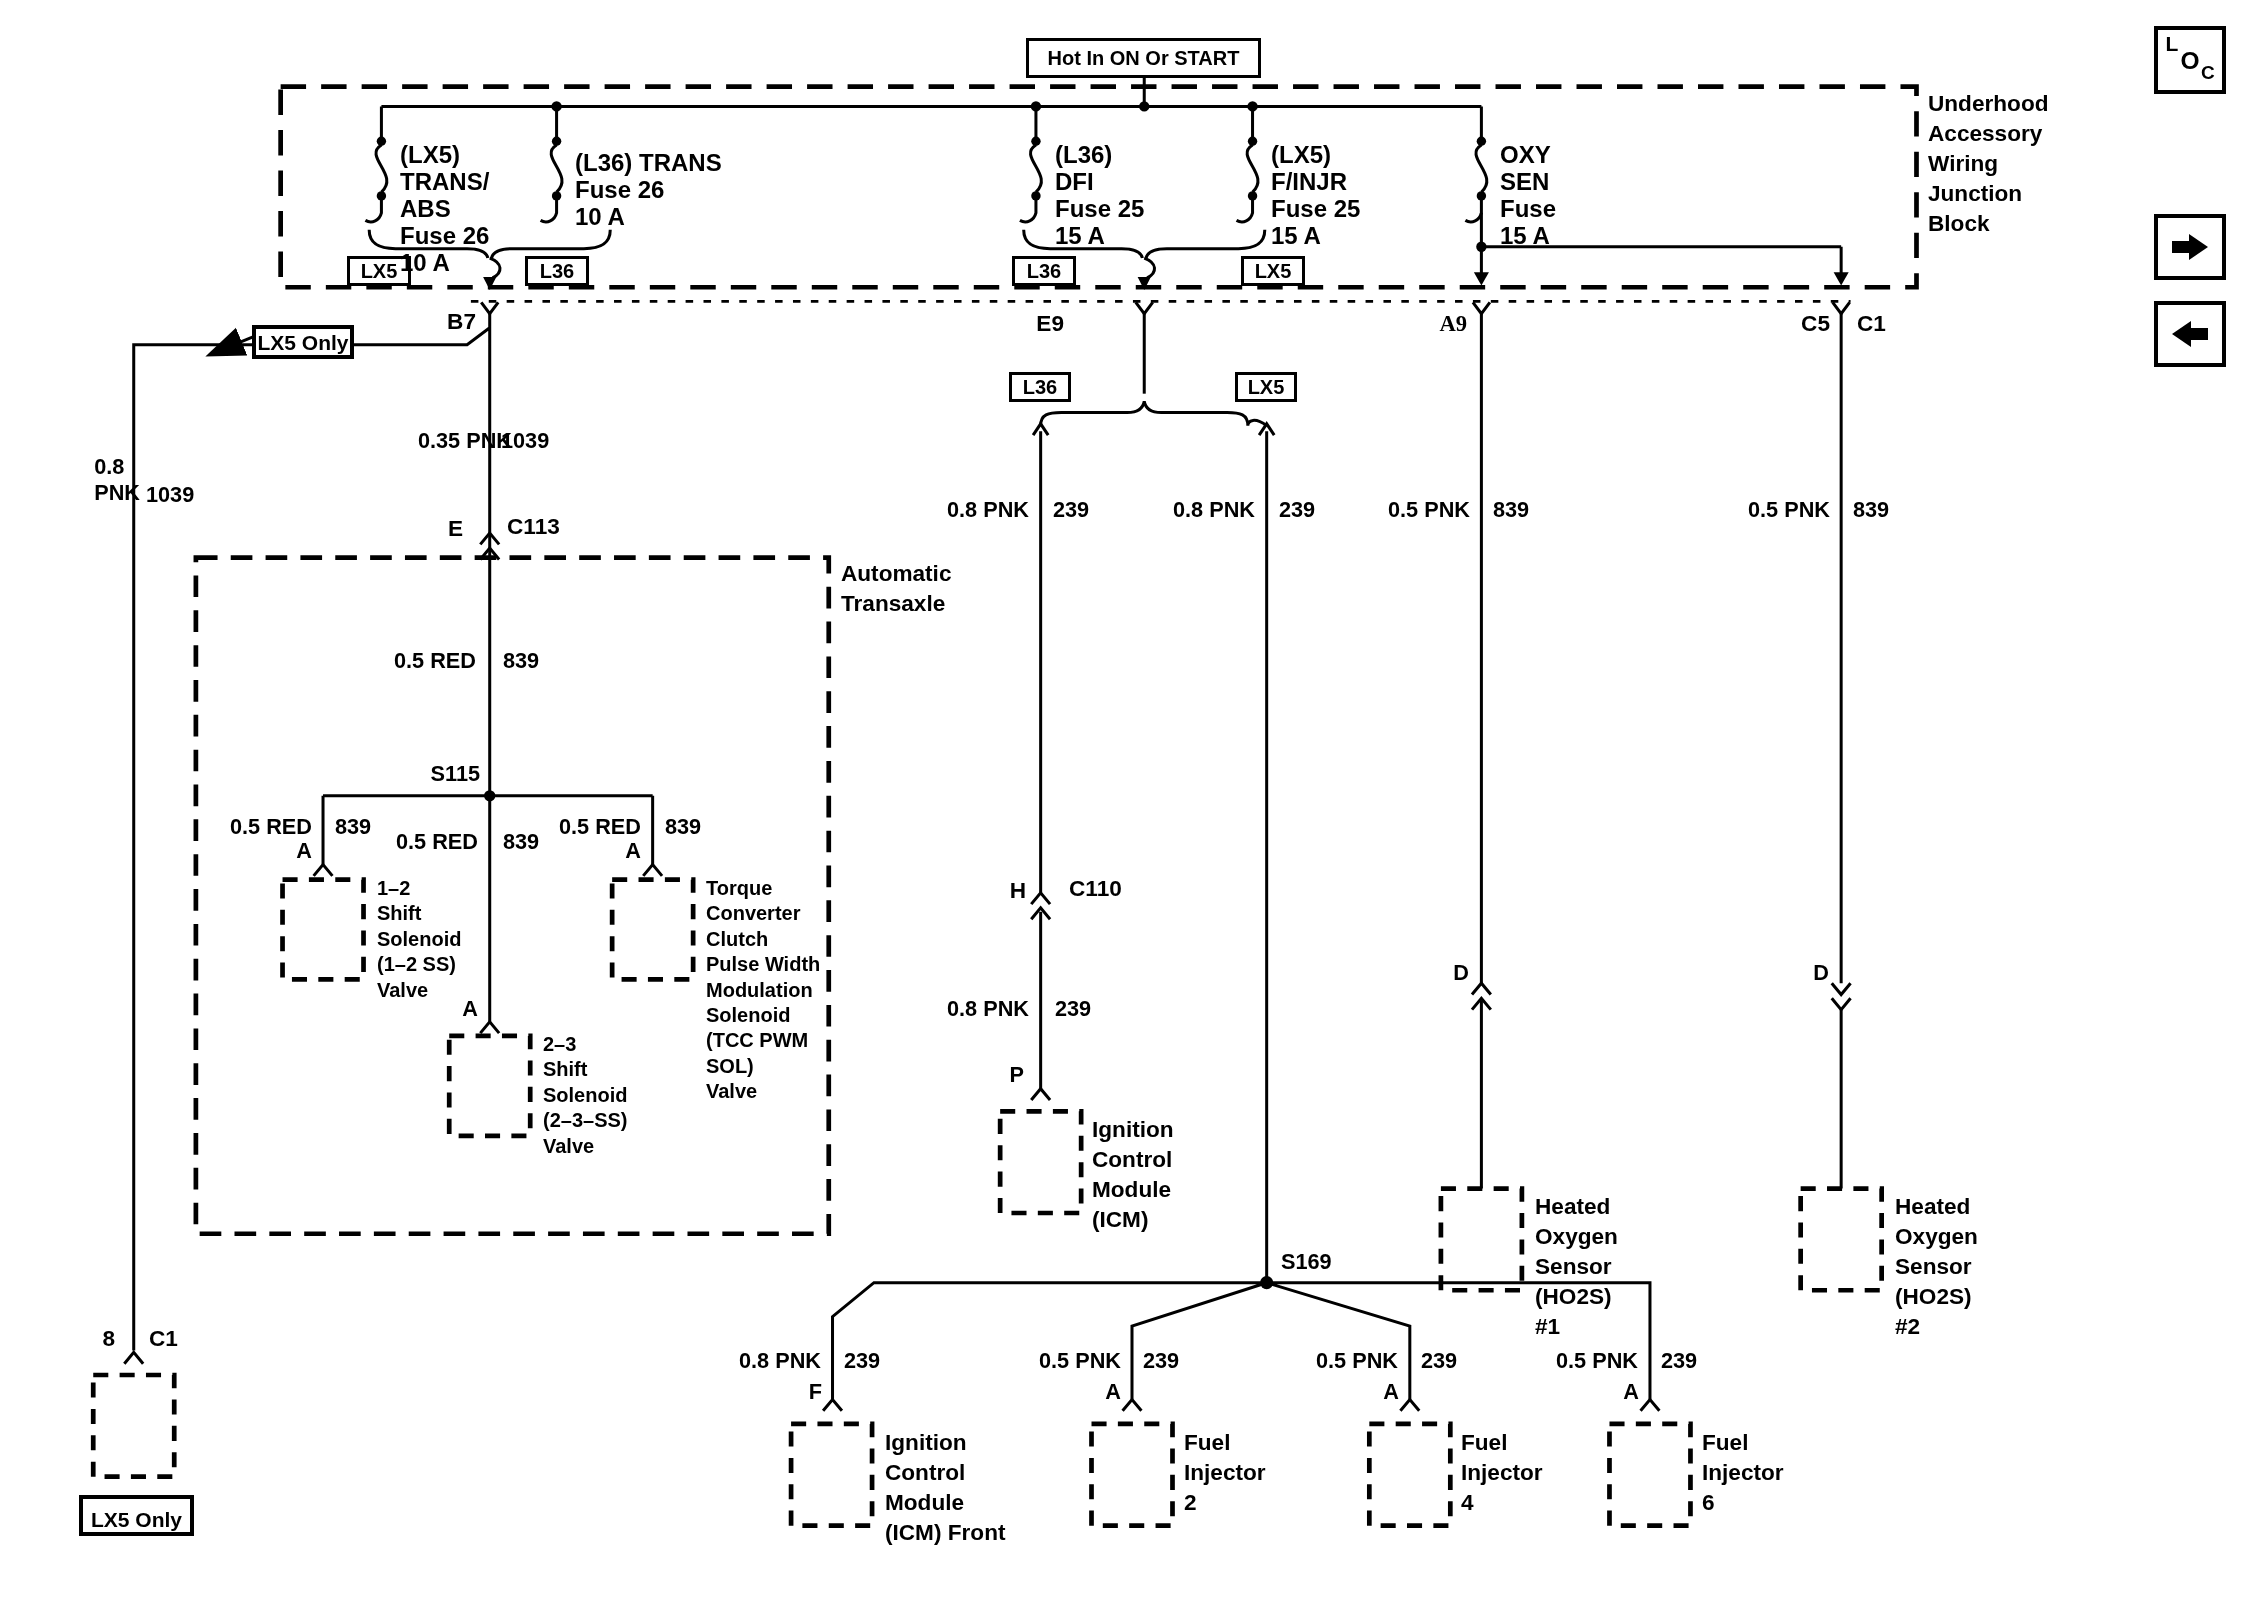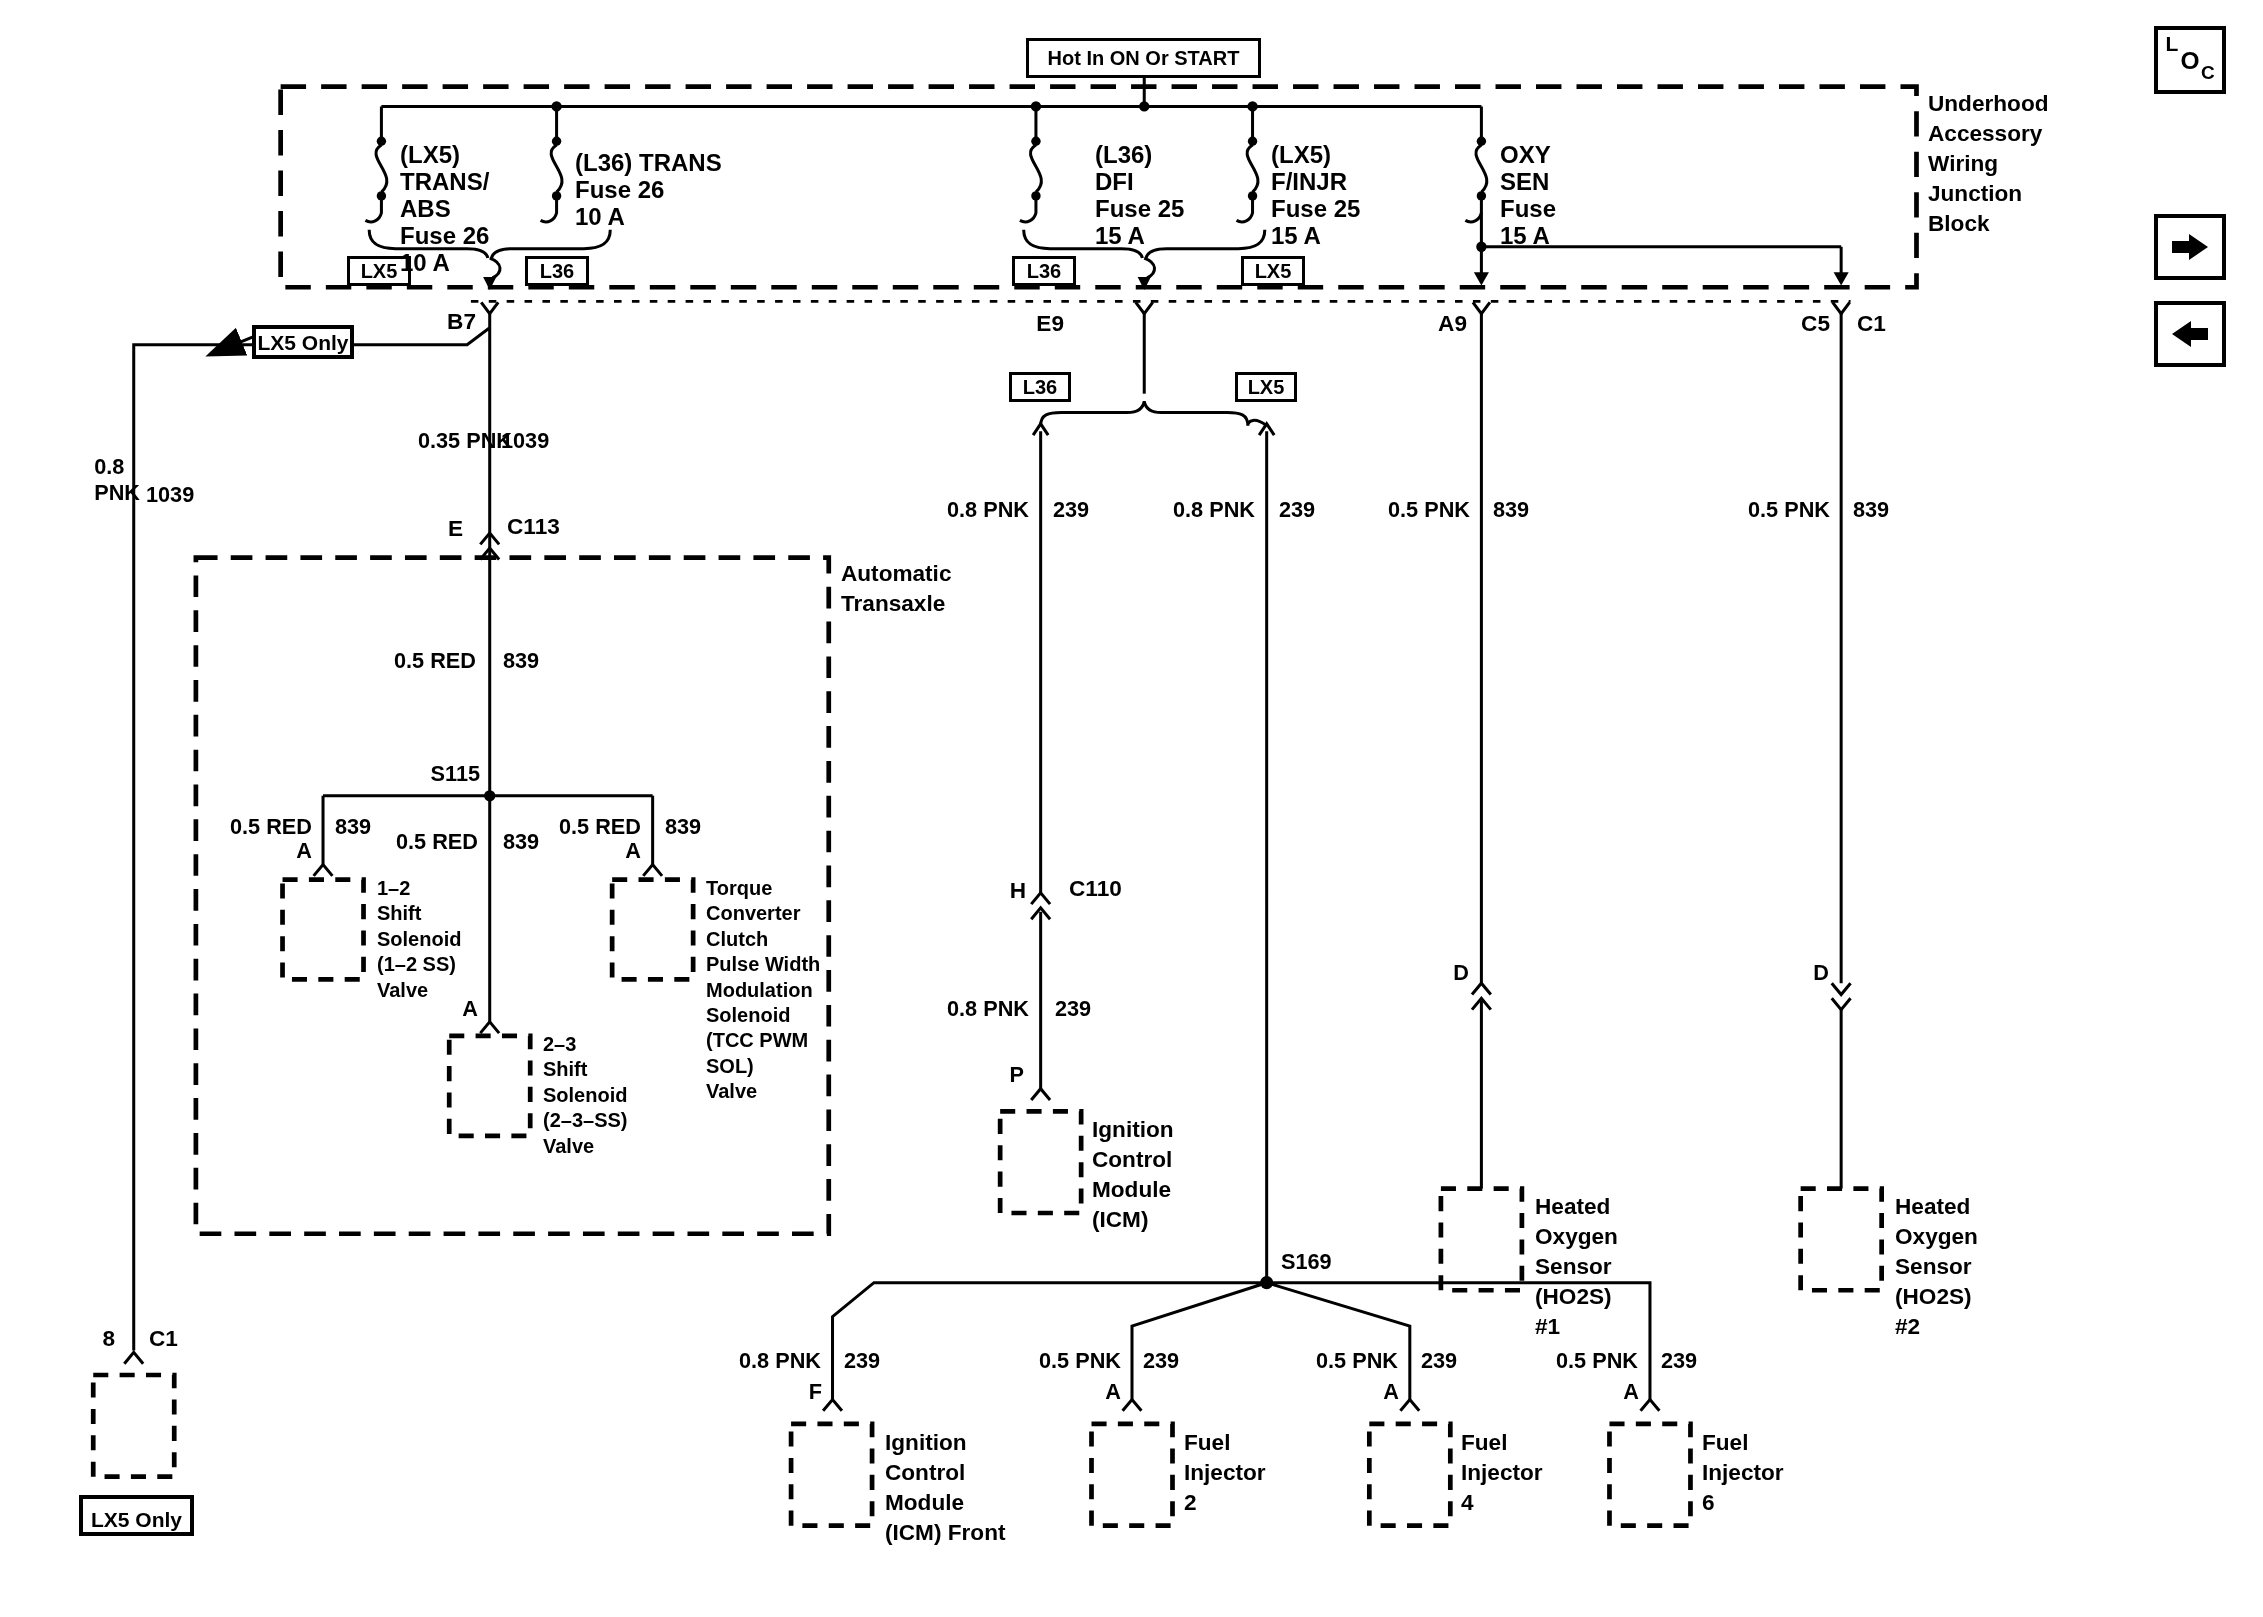--- a/index.html
+++ b/index.html
@@ -215,36 +215,36 @@
 Block</div>
 
   <div class="lbl f19" style="left:400px;top:141px;">(LX5)
 TRANS/
 ABS
 Fuse 26
 10 A</div>
   <div class="lbl f19" style="left:575px;top:149px;">(L36) TRANS
 Fuse 26
 10 A</div>
-  <div class="lbl f19" style="left:1055px;top:141px;margin-left:40px;">(L36)
+  <div class="lbl f19" style="left:1055px;top:141px;">(L36)
 DFI
 Fuse 25
 15 A</div>
   <div class="lbl f19" style="left:1271px;top:141px;">(LX5)
 F/INJR
 Fuse 25
 15 A</div>
   <div class="lbl f19" style="left:1500px;top:141px;">OXY
 SEN
 Fuse
 15 A</div>
 
   <div class="lbl f24 r" style="left:476px;top:307px;">B7</div>
   <div class="lbl f24 r" style="left:1064px;top:309px;">E9</div>
-  <div class="lbl f24 r" style="left:1467px;top:309px;">A9</div>
+  <div class="lbl f24 r" style="left:1467px;top:309px;font-family:Liberation Serif, serif;">A9</div>
   <div class="lbl f24 r" style="left:1830px;top:309px;">C5</div>
   <div class="lbl f24" style="left:1857px;top:309px;">C1</div>
   <div class="lbl f24 r" style="left:463px;top:514px;">E</div>
   <div class="lbl f24" style="left:507px;top:512px;">C113</div>
   <div class="lbl f24 r" style="left:1026px;top:876px;">H</div>
   <div class="lbl f24" style="left:1069px;top:874px;">C110</div>
   <div class="lbl f24 r" style="left:115px;top:1324px;">8</div>
   <div class="lbl f24" style="left:149px;top:1324px;">C1</div>
 
   <div class="lbl f23 r" style="left:480px;top:761px;">S115</div>

